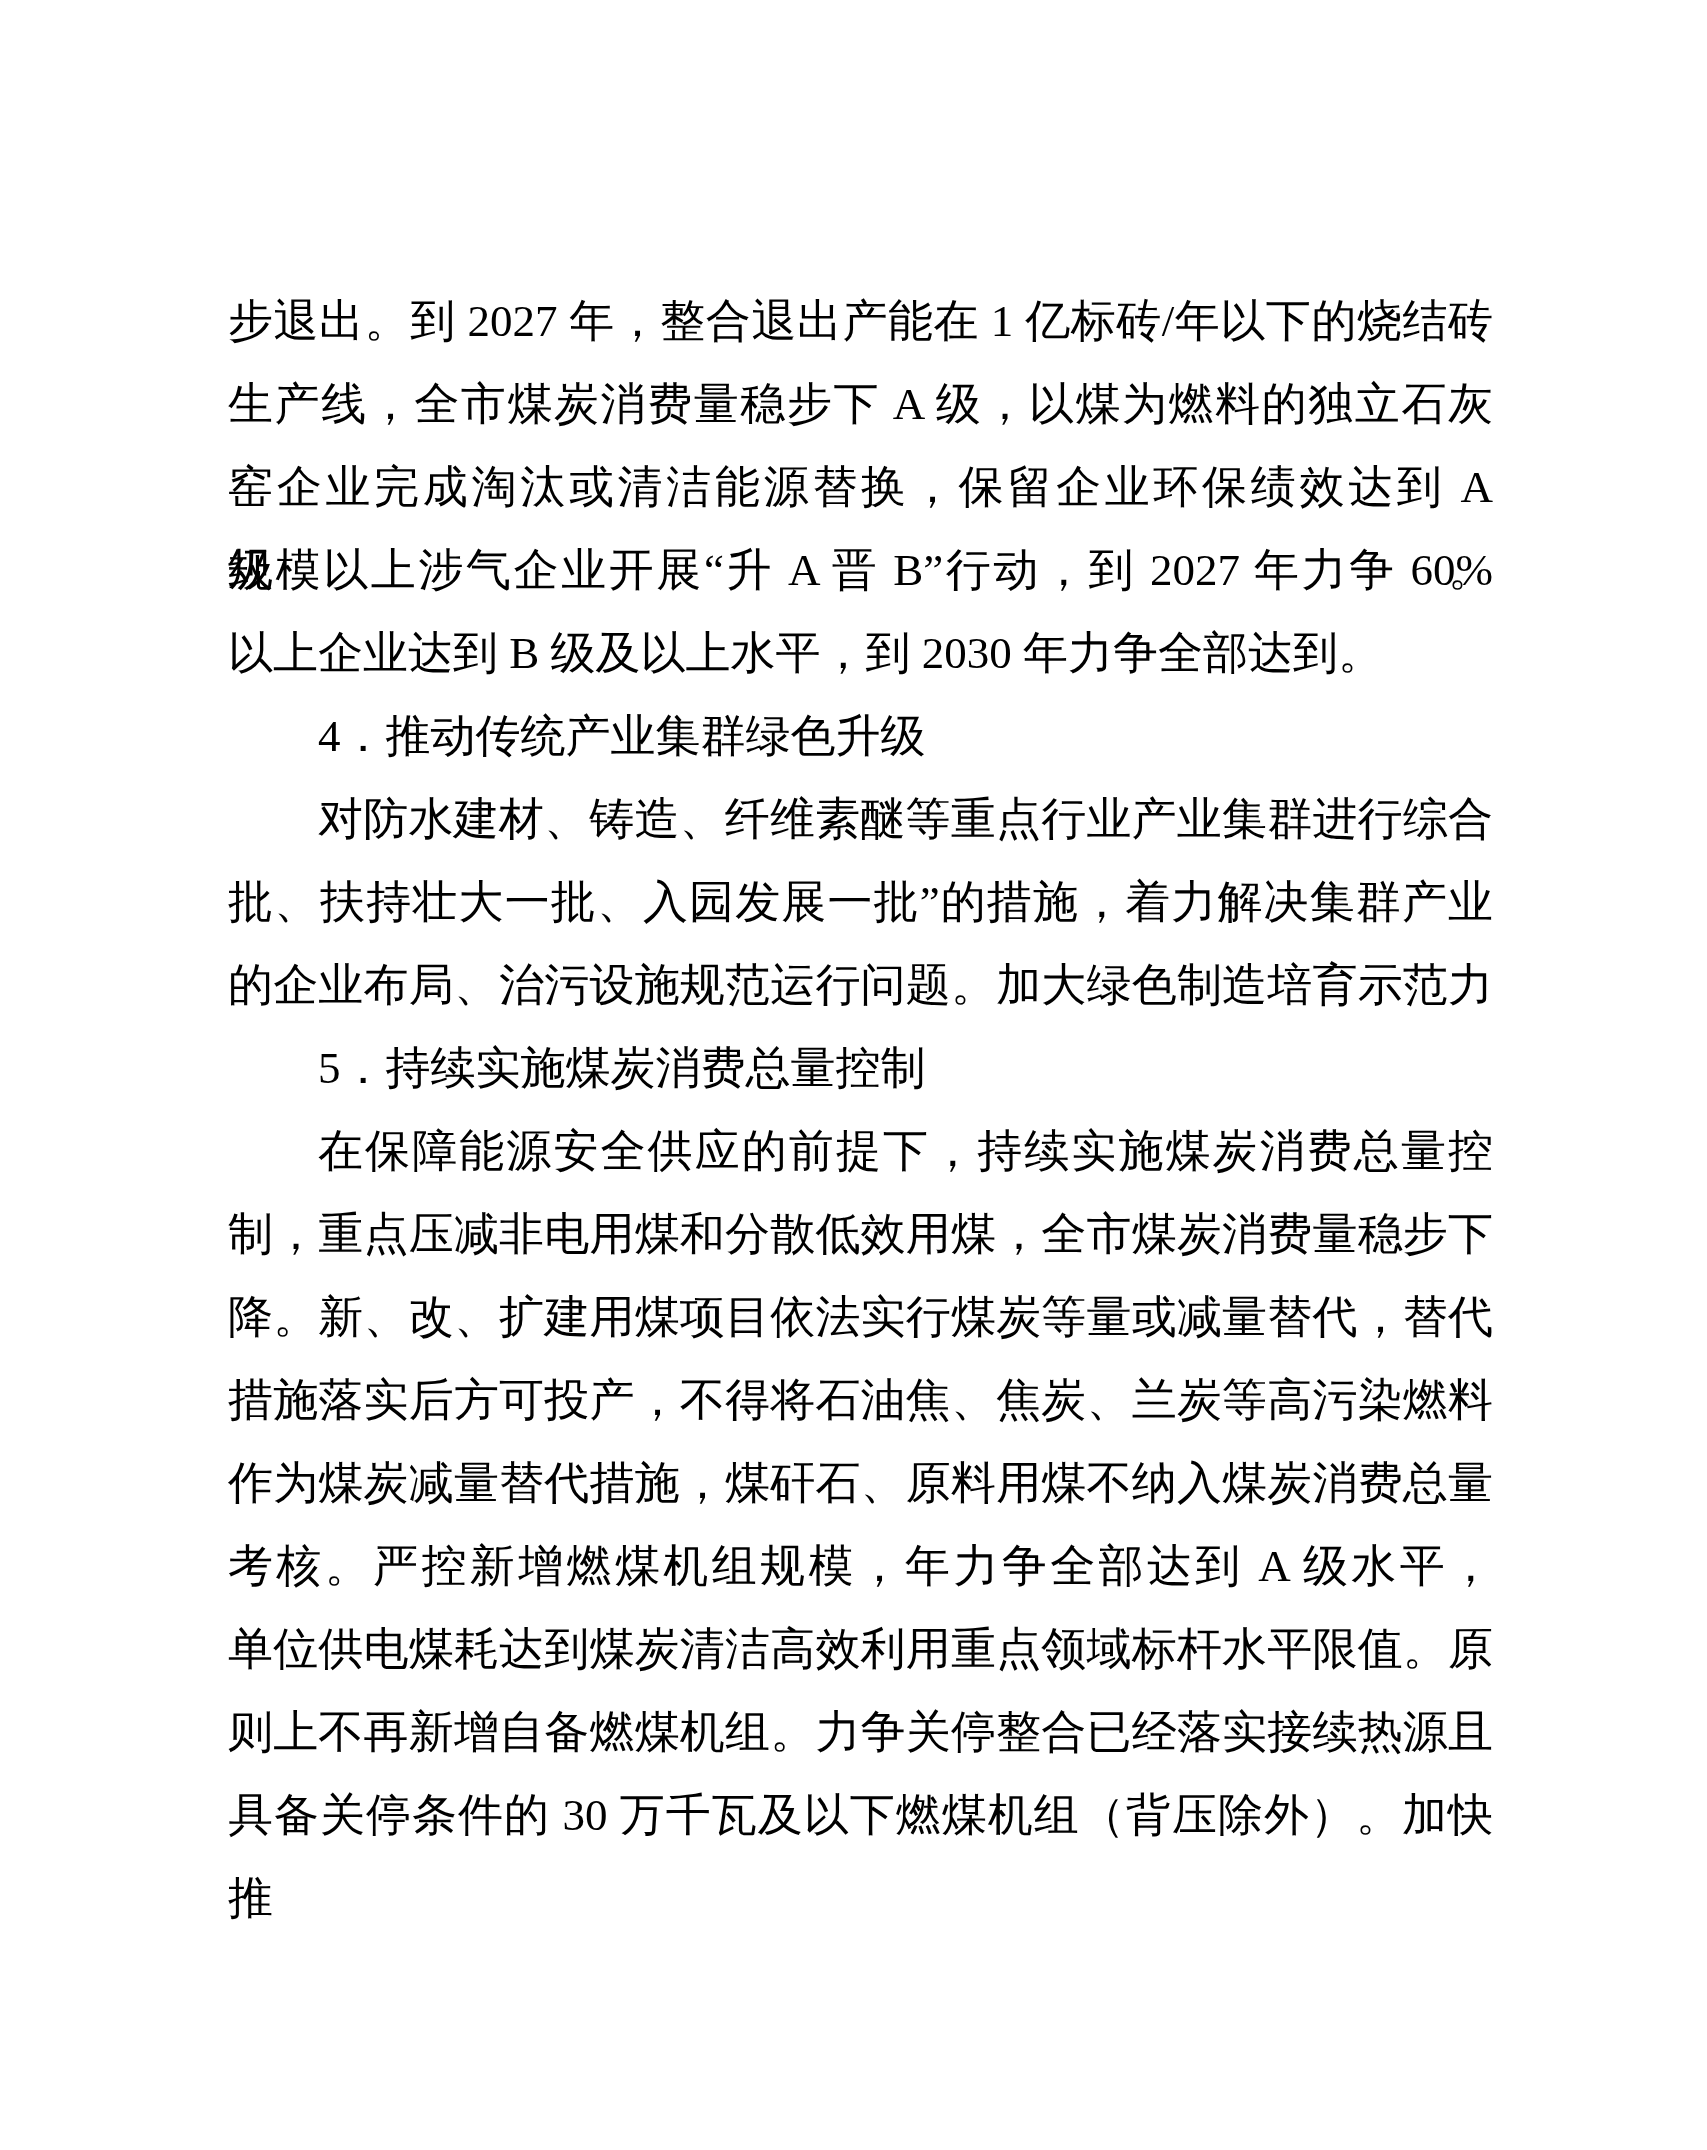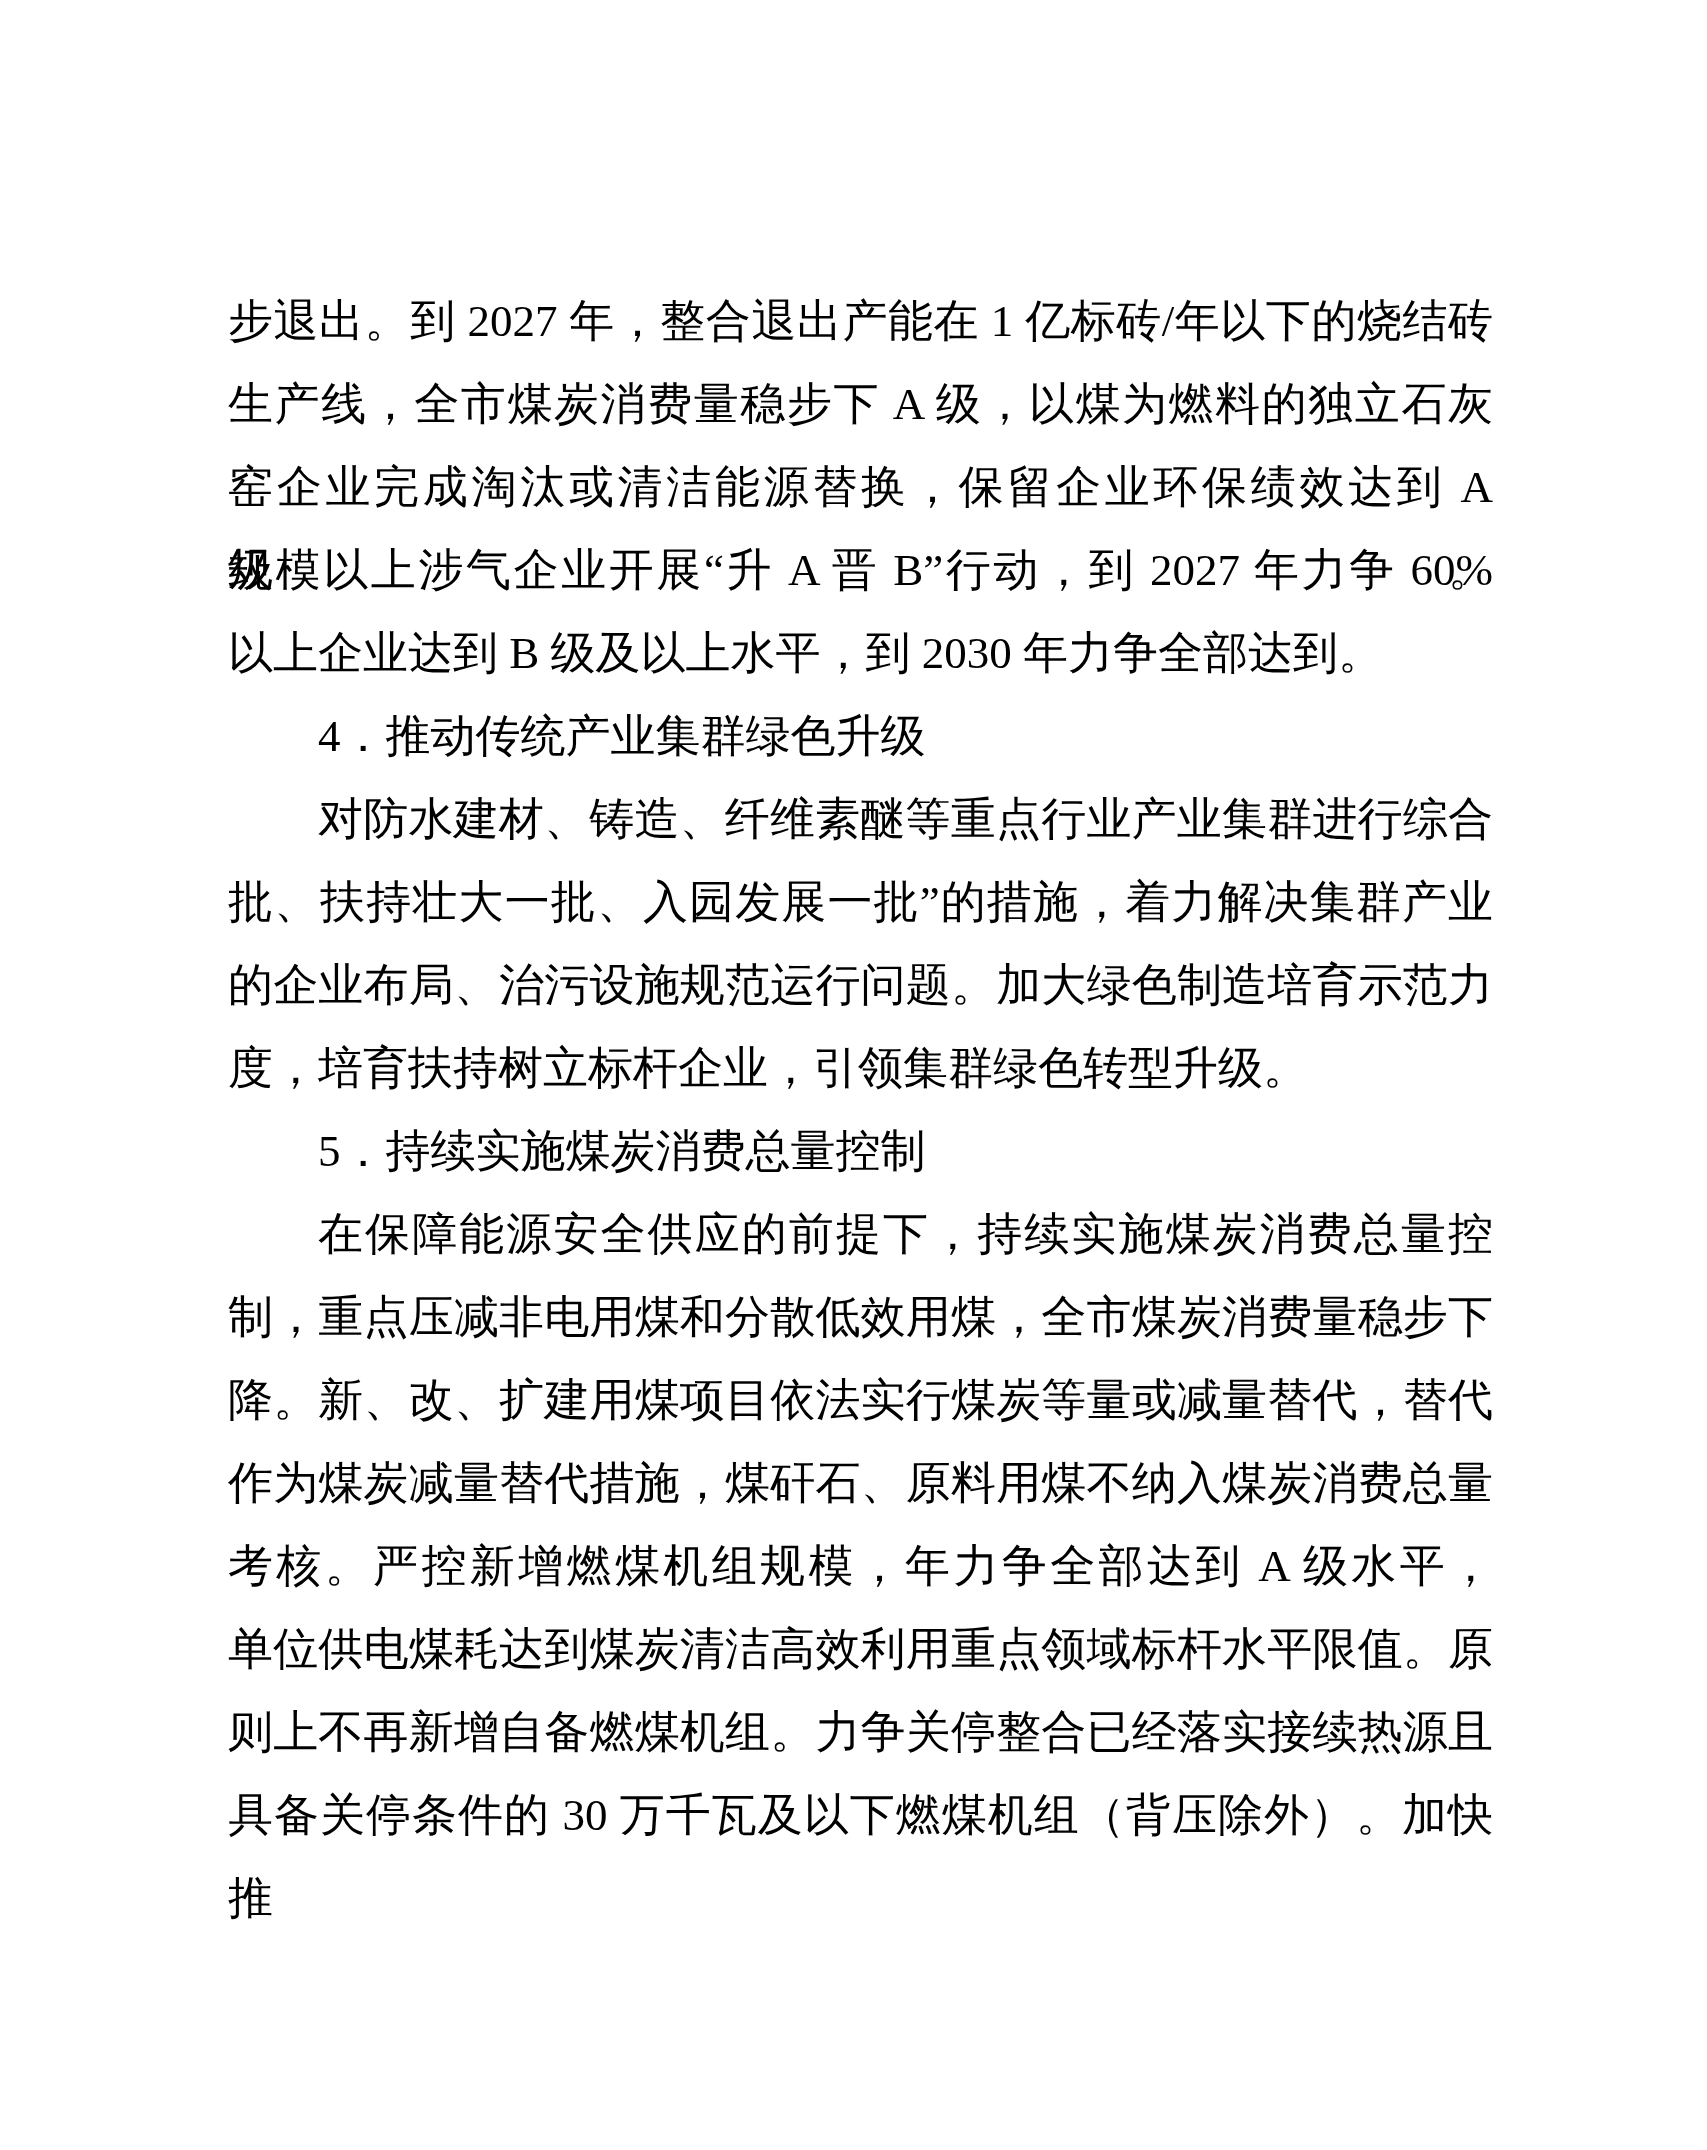--- a/index.html
+++ b/index.html
@@ -62,25 +62,25 @@
   <div class="text-block" id="text-block">
       <div class="line body justify">步退出。到 2027 年，整合退出产能在 1 亿标砖/年以下的烧结砖</div>
       <div class="line body justify">生产线，全市煤炭消费量稳步下 A 级，以煤为燃料的独立石灰</div>
       <div class="line body justify">窑企业完成淘汰或清洁能源替换，保留企业环保绩效达到 A 级。</div>
       <div class="line body justify">规模以上涉气企业开展“升 A 晋 B”行动，到 2027 年力争 60%</div>
       <div class="line body">以上企业达到 B 级及以上水平，到 2030 年力争全部达到。</div>
       <div class="line heading indent">4．推动传统产业集群绿色升级</div>
       <div class="line body justify indent">对防水建材、铸造、纤维素醚等重点行业产业集群进行综合</div>
       <div class="line body justify">批、扶持壮大一批、入园发展一批”的措施，着力解决集群产业</div>
       <div class="line body justify">的企业布局、治污设施规范运行问题。加大绿色制造培育示范力</div>
-      <div class="line body">度，培育扶持树立标杆企业，引领集群绿色转型升级。</div>
       <div class="line heading indent">5．持续实施煤炭消费总量控制</div>
       <div class="line body justify indent">在保障能源安全供应的前提下，持续实施煤炭消费总量控</div>
       <div class="line body justify">制，重点压减非电用煤和分散低效用煤，全市煤炭消费量稳步下</div>
       <div class="line body justify">降。新、改、扩建用煤项目依法实行煤炭等量或减量替代，替代</div>
+      <div class="line body justify">措施落实后方可投产，不得将石油焦、焦炭、兰炭等高污染燃料</div>
       <div class="line body justify">作为煤炭减量替代措施，煤矸石、原料用煤不纳入煤炭消费总量</div>
       <div class="line body justify">考核。严控新增燃煤机组规模，年力争全部达到 A 级水平，</div>
       <div class="line body justify">单位供电煤耗达到煤炭清洁高效利用重点领域标杆水平限值。原</div>
       <div class="line body justify">则上不再新增自备燃煤机组。力争关停整合已经落实接续热源且</div>
       <div class="line body justify">具备关停条件的 30 万千瓦及以下燃煤机组（背压除外）。加快推</div>
     </div>
   <div class="page-number">— 6 —</div>
 </div>
 
 

